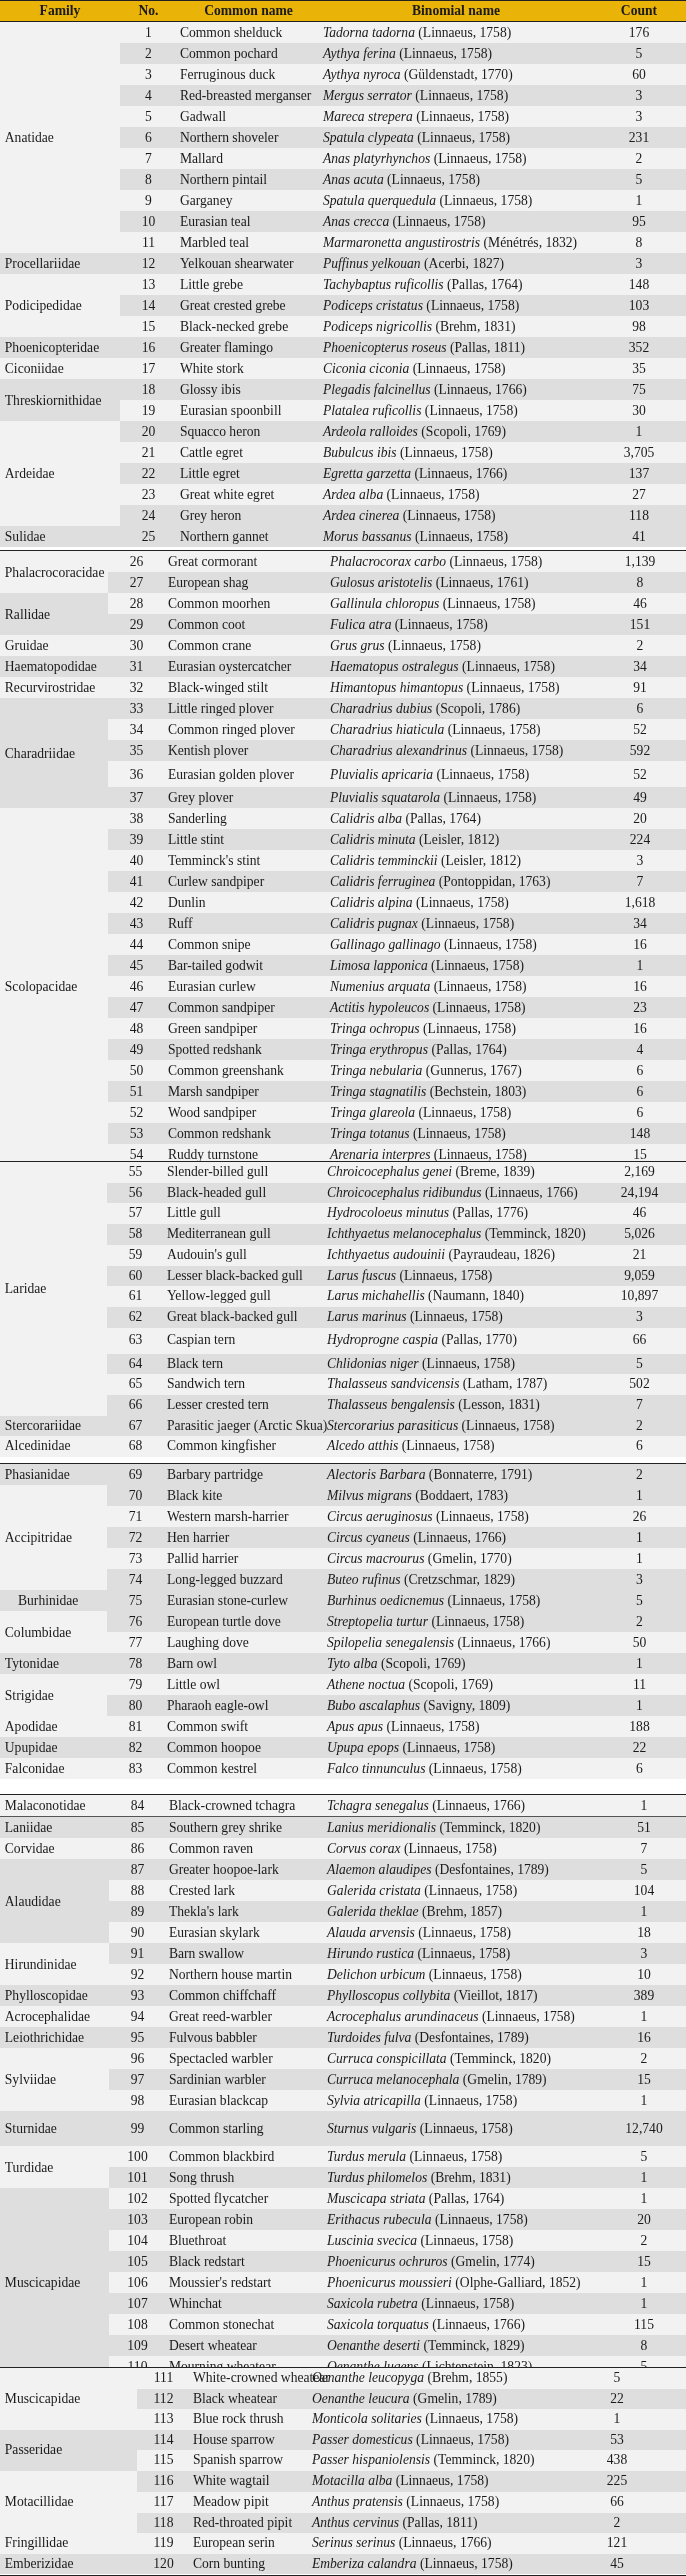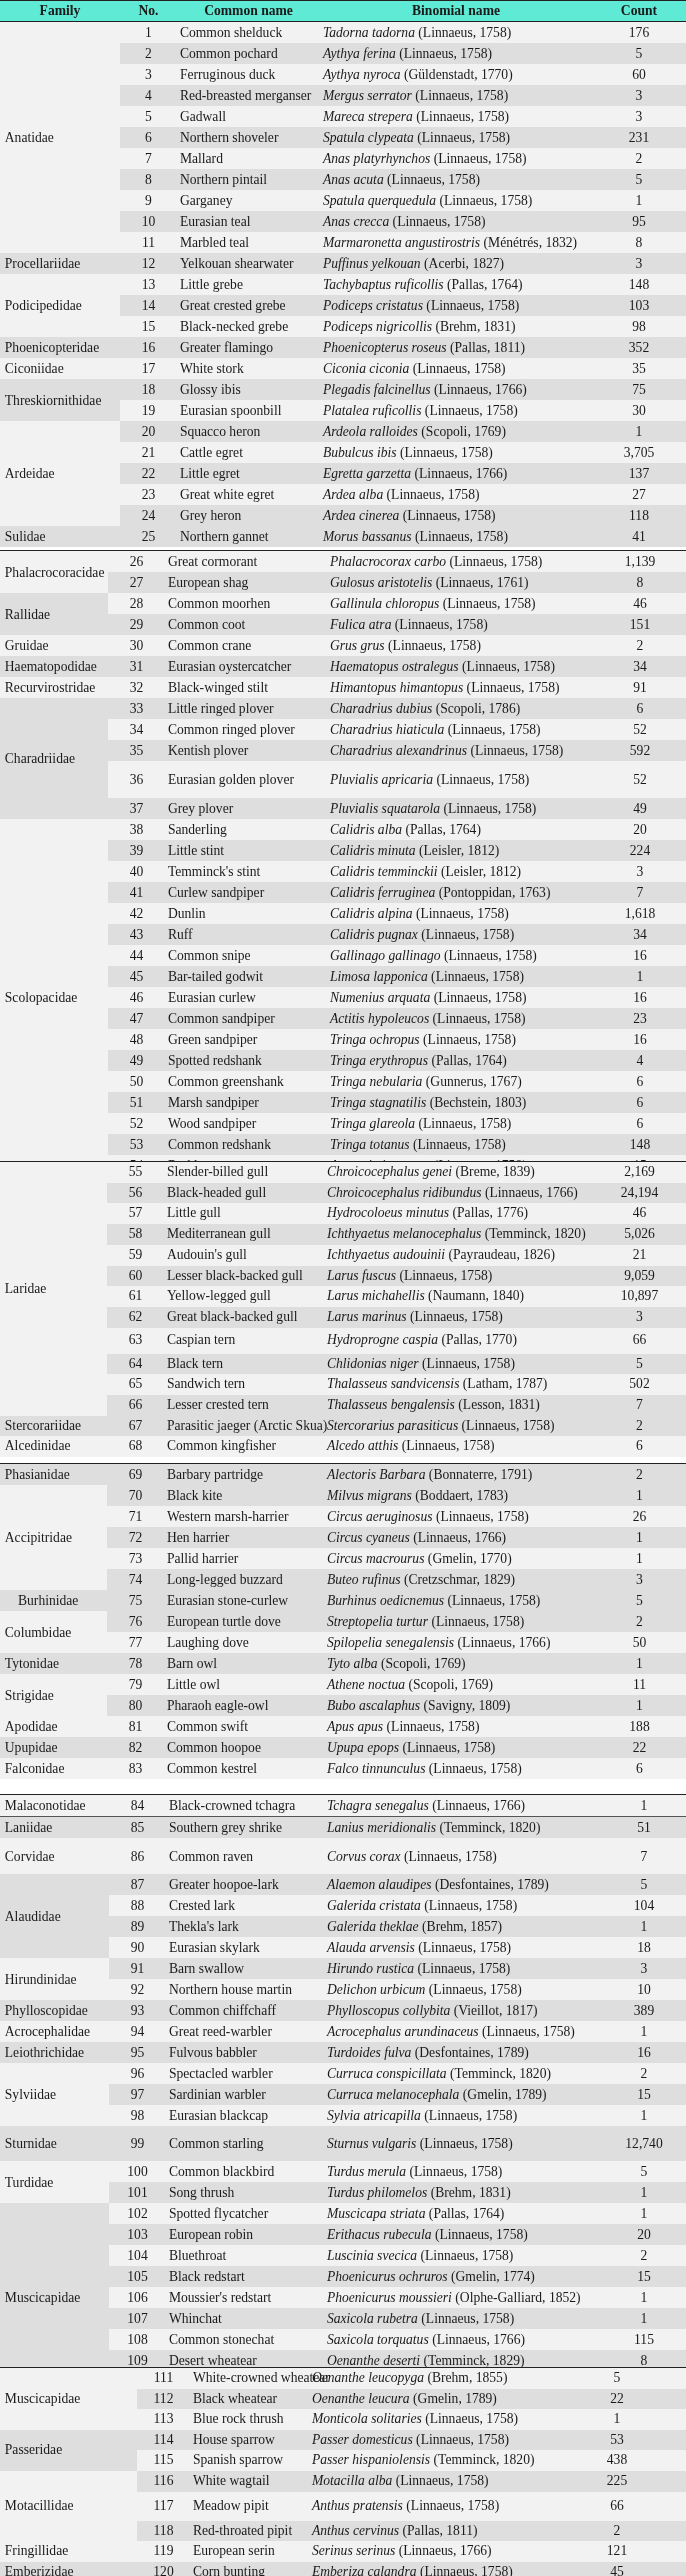--- a/index.html
+++ b/index.html
@@ -1,21 +1,21 @@
 <!DOCTYPE html>
 <html><head>
 <meta charset="utf-8">
 <style>
   html, body { margin:0; padding:0; background:#ffffff; }
   body { width:686px; height:2576px; position:relative; overflow:hidden;
          font-family:"Liberation Serif", "DejaVu Serif", serif; color:#1a1a1a; font-size:13.6px; }
   .section { position:absolute; left:0; width:686px; border-top:1.4px solid #222; border-bottom:1.4px solid #222; box-sizing:border-box; }
   table { border-collapse:collapse; width:100%; table-layout:fixed; }
   td, th { padding:0; height:21px; line-height:21px; white-space:nowrap; overflow:visible; }
-  th { background:#5eead4; font-weight:bold; border-bottom:1.2px solid #222; height:20px; line-height:20px; }
+  th { background:#eab308; font-weight:bold; border-bottom:1.2px solid #222; height:20px; line-height:20px; }
   .light { background:#f2f2f2; }
   .dark { background:#dedede; }
   td.fam { padding-left:4.8px; vertical-align:middle; }
   td.no { text-align:center; }
   td.cn { padding-left:2.9px; }
   td.bn { padding-left:2.9px; }
   td.ct { text-align:center; }
   i { font-style:italic; }
   .s5-first td { border-bottom:1px solid #555; }
 </style>
@@ -273,21 +273,21 @@
             <td class="bn" style="height: 21px; line-height: 21px;"><i>Charadrius hiaticula</i> <span>(Linnaeus, 1758)</span></td>
             <td class="ct" style="height: 21px; line-height: 21px;">52</td>
           </tr>
           <tr class="dark" style="height: 21px;">
             <td class="no" style="height: 21px; line-height: 21px;">35</td>
             <td class="cn" style="height: 21px; line-height: 21px;">Kentish plover</td>
             <td class="bn" style="height: 21px; line-height: 21px;"><i>Charadrius alexandrinus</i> <span>(Linnaeus, 1758)</span></td>
             <td class="ct" style="height: 21px; line-height: 21px;">592</td>
           </tr>
           <tr class="light" style="height: 21px;">
-            <td class="no" style="height: 37px; line-height: 21px; margin-top: 20px;">36</td>
+            <td class="no" style="height: 26px; line-height: 21px; margin-top: 20px;">36</td>
             <td class="cn" style="height: 21px; line-height: 21px;">Eurasian golden plover</td>
             <td class="bn" style="height: 21px; line-height: 21px;"><i>Pluvialis apricaria</i> <span>(Linnaeus, 1758)</span></td>
             <td class="ct" style="height: 21px; line-height: 21px;">52</td>
           </tr>
           <tr class="dark" style="height: 21px;">
             <td class="no" style="height: 21px; line-height: 21px;">37</td>
             <td class="cn" style="height: 21px; line-height: 21px;">Grey plover</td>
             <td class="bn" style="height: 21px; line-height: 21px;"><i>Pluvialis squatarola</i> <span>(Linnaeus, 1758)</span></td>
             <td class="ct" style="height: 21px; line-height: 21px;">49</td>
           </tr>
@@ -630,21 +630,21 @@
             <td class="fam dark" rowspan="1" style="height: 21px; line-height: 21px;">Laniidae</td>
             <td class="no" style="height: 21px; line-height: 21px;">85</td>
             <td class="cn" style="height: 21px; line-height: 21px;">Southern grey shrike</td>
             <td class="bn" style="height: 21px; line-height: 21px;"><i>Lanius meridionalis</i> <span>(Temminck, 1820)</span></td>
             <td class="ct" style="height: 21px; line-height: 21px;">51</td>
           </tr>
           <tr class="light" style="height: 21px;">
             <td class="fam light" rowspan="1" style="height: 21px; line-height: 21px;">Corvidae</td>
             <td class="no" style="height: 21px; line-height: 21px;">86</td>
             <td class="cn" style="height: 21px; line-height: 21px;">Common raven</td>
-            <td class="bn" style="height: 36px; line-height: 21px; margin-left: 36px;"><i>Corvus corax</i> <span>(Linnaeus, 1758)</span></td>
+            <td class="bn" style="height: 21px; line-height: 21px; margin-left: 36px;"><i>Corvus corax</i> <span>(Linnaeus, 1758)</span></td>
             <td class="ct" style="height: 21px; line-height: 21px;">7</td>
           </tr>
           <tr class="dark" style="height: 21px;">
             <td class="fam dark" rowspan="4" style="height: 21px; line-height: 21px;">Alaudidae</td>
             <td class="no" style="height: 21px; line-height: 21px;">87</td>
             <td class="cn" style="height: 21px; line-height: 21px;">Greater hoopoe-lark</td>
             <td class="bn" style="height: 21px; line-height: 21px;"><i>Alaemon alaudipes</i> <span>(Desfontaines, 1789)</span></td>
             <td class="ct" style="height: 21px; line-height: 21px;">5</td>
           </tr>
           <tr class="light" style="height: 21px;">
@@ -841,21 +841,21 @@
           <tr class="dark" style="height: 20.6px;">
             <td class="fam light" rowspan="3" style="height: 20.6px; line-height: 20.6px;">Motacillidae</td>
             <td class="no" style="height: 20.6px; line-height: 20.6px;">116</td>
             <td class="cn" style="height: 20.6px; line-height: 20.6px;">White wagtail</td>
             <td class="bn" style="height: 20.6px; line-height: 20.6px;"><i>Motacilla alba</i> <span>(Linnaeus, 1758)</span></td>
             <td class="ct" style="height: 20.6px; line-height: 20.6px;">225</td>
           </tr>
           <tr class="light" style="height: 20.6px;">
             <td class="no" style="height: 20.6px; line-height: 20.6px;">117</td>
             <td class="cn" style="height: 20.6px; line-height: 20.6px;">Meadow pipit</td>
-            <td class="bn" style="height: 29px; line-height: 20.6px;"><i>Anthus pratensis</i> <span>(Linnaeus, 1758)</span></td>
+            <td class="bn" style="height: 21px; line-height: 20.6px;"><i>Anthus pratensis</i> <span>(Linnaeus, 1758)</span></td>
             <td class="ct" style="height: 20.6px; line-height: 20.6px;">66</td>
           </tr>
           <tr class="dark" style="height: 20.6px;">
             <td class="no" style="height: 20.6px; line-height: 20.6px;">118</td>
             <td class="cn" style="height: 20.6px; line-height: 20.6px;">Red-throated pipit</td>
             <td class="bn" style="height: 20.6px; line-height: 20.6px;"><i>Anthus cervinus</i> <span>(Pallas, 1811)</span></td>
             <td class="ct" style="height: 20.6px; line-height: 20.6px;">2</td>
           </tr>
           <tr class="light" style="height: 20.6px;">
             <td class="fam light" rowspan="1" style="height: 20.6px; line-height: 20.6px;">Fringillidae</td>

